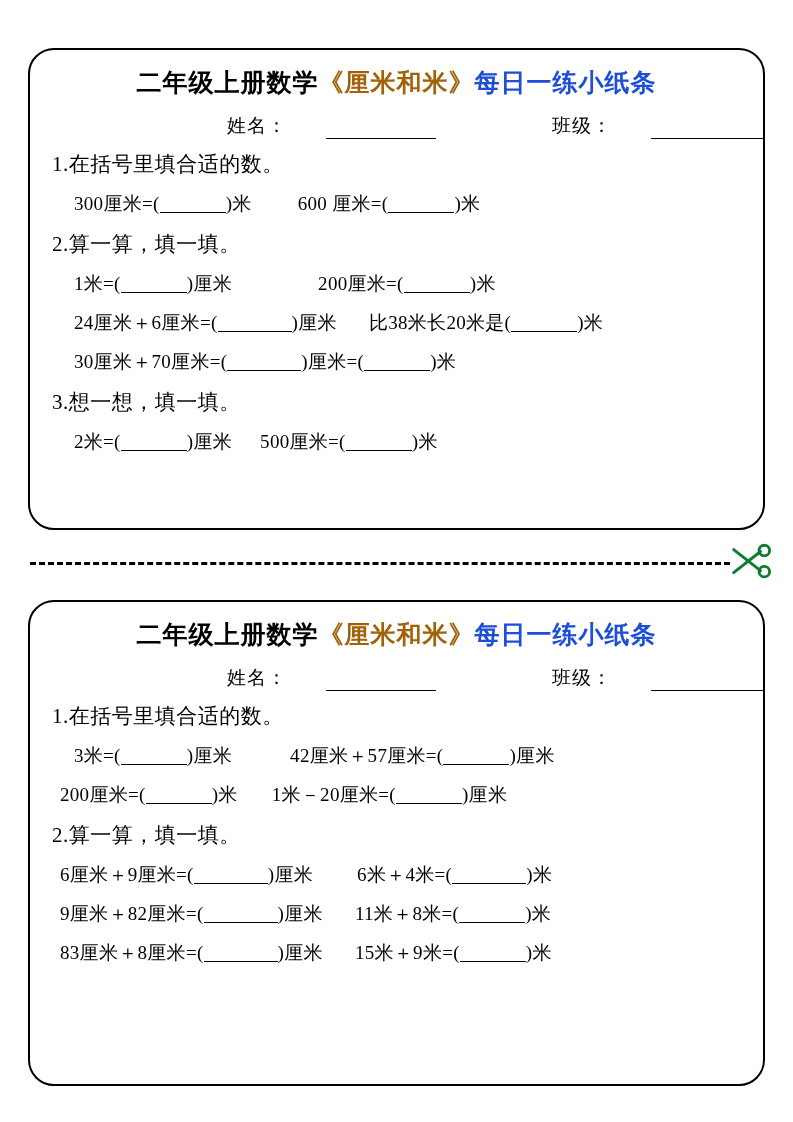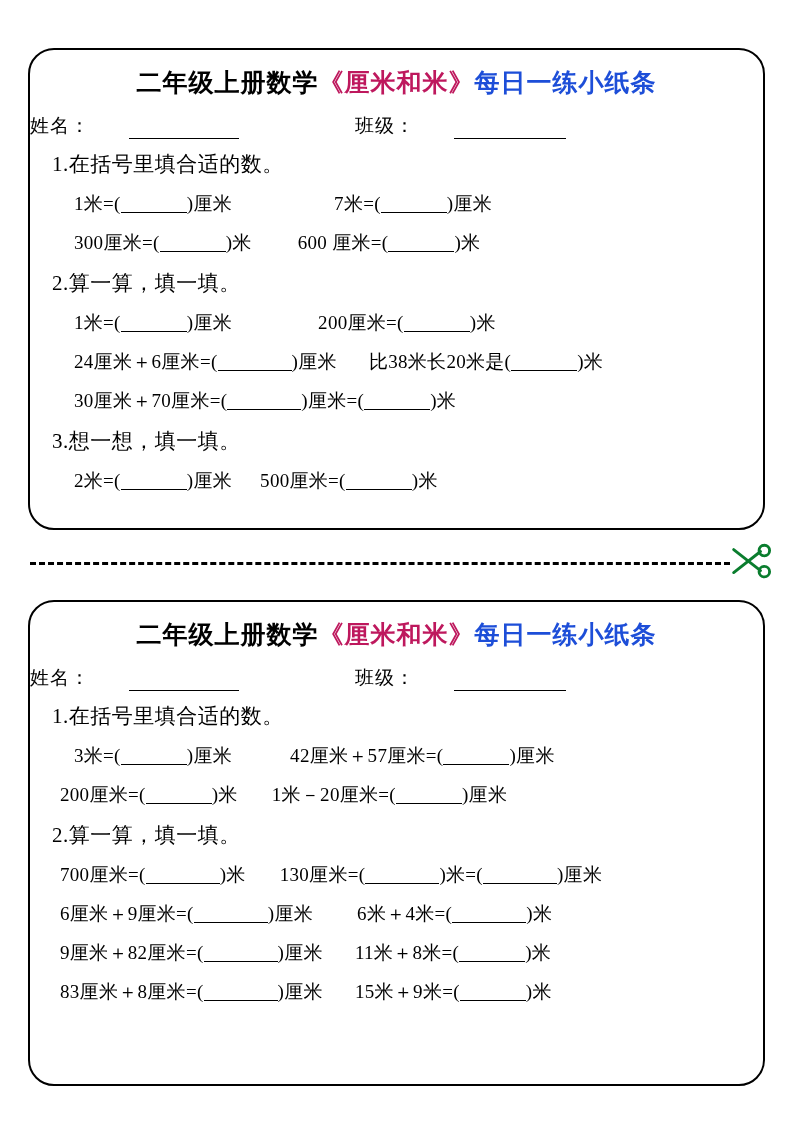--- a/index.html
+++ b/index.html
@@ -50,26 +50,26 @@
     margin-top: 16px;
     white-space: nowrap;
   }
   .title-seg {
     font-size: 25px;
     font-weight: bold;
     letter-spacing: 1px;
     font-family: "Liberation Serif", serif;
   }
   .title-black { color: #000; }
-  .title-red { color: #be185d; }
+  .title-red { color: #a16207; }
   .title-blue { color: #1d4ed8; }
 
   .name-row {
     display: flex;
-    justify-content: flex-start;
+    justify-content: flex-end;
     align-items: flex-end;
     margin-top: 14px;
     font-size: 19px;
     white-space: nowrap;
     gap: 35px;
   }
   .name-row .lbl { letter-spacing: 1px; }
   .blank-line {
     display: inline-block;
     border-bottom: 1.6px solid #000;
@@ -149,25 +149,20 @@
       <span class="blank-line bl-name"></span>
       <span class="gap-40"></span>
       <span class="lbl">班级：</span>
       <span class="blank-line bl-class"></span>
     </div>
 
     <div class="body-1">
 
       <div class="section-title">1.在括号里填合适的数。</div>
 
-      <div class="row qline indent">
-        <span>1米=(</span><span class="paren-blank pb-66"></span><span>)厘米</span>
-        <span style="display:inline-block;width:92px"></span>
-        <span>7米=(</span><span class="paren-blank pb-66"></span><span>)厘米</span>
-      </div>
 
       <div class="row qline indent">
         <span>300厘米=(</span><span class="paren-blank pb-66"></span><span>)米</span>
         <span style="display:inline-block;width:36px"></span>
         <span>600 厘米=(</span><span class="paren-blank pb-66"></span><span>)米</span>
       </div>
 
       <div class="section-title row">2.算一算，填一填。</div>
 
       <div class="row qline indent">
@@ -234,25 +229,20 @@
       </div>
 
       <div class="row qline indent2">
         <span>200厘米=(</span><span class="paren-blank pb-66"></span><span>)米</span>
         <span style="display:inline-block;width:24px"></span>
         <span>1米－20厘米=(</span><span class="paren-blank pb-66"></span><span>)厘米</span>
       </div>
 
       <div class="section-title row">2.算一算，填一填。</div>
 
-      <div class="row qline indent2">
-        <span>700厘米=(</span><span class="paren-blank pb-74"></span><span>)米</span>
-        <span style="display:inline-block;width:24px"></span>
-        <span>130厘米=(</span><span class="paren-blank pb-74"></span><span>)米=(</span><span class="paren-blank pb-74"></span><span>)厘米</span>
-      </div>
 
 
       <div class="row qline indent2">
         <span>6厘米＋9厘米=(</span><span class="paren-blank pb-74"></span><span>)厘米</span>
         <span style="display:inline-block;width:34px"></span>
         <span>6米＋4米=(</span><span class="paren-blank pb-74"></span><span>)米</span>
       </div>
 
       <div class="row qline indent2">
         <span>9厘米＋82厘米=(</span><span class="paren-blank pb-74"></span><span>)厘米</span>

